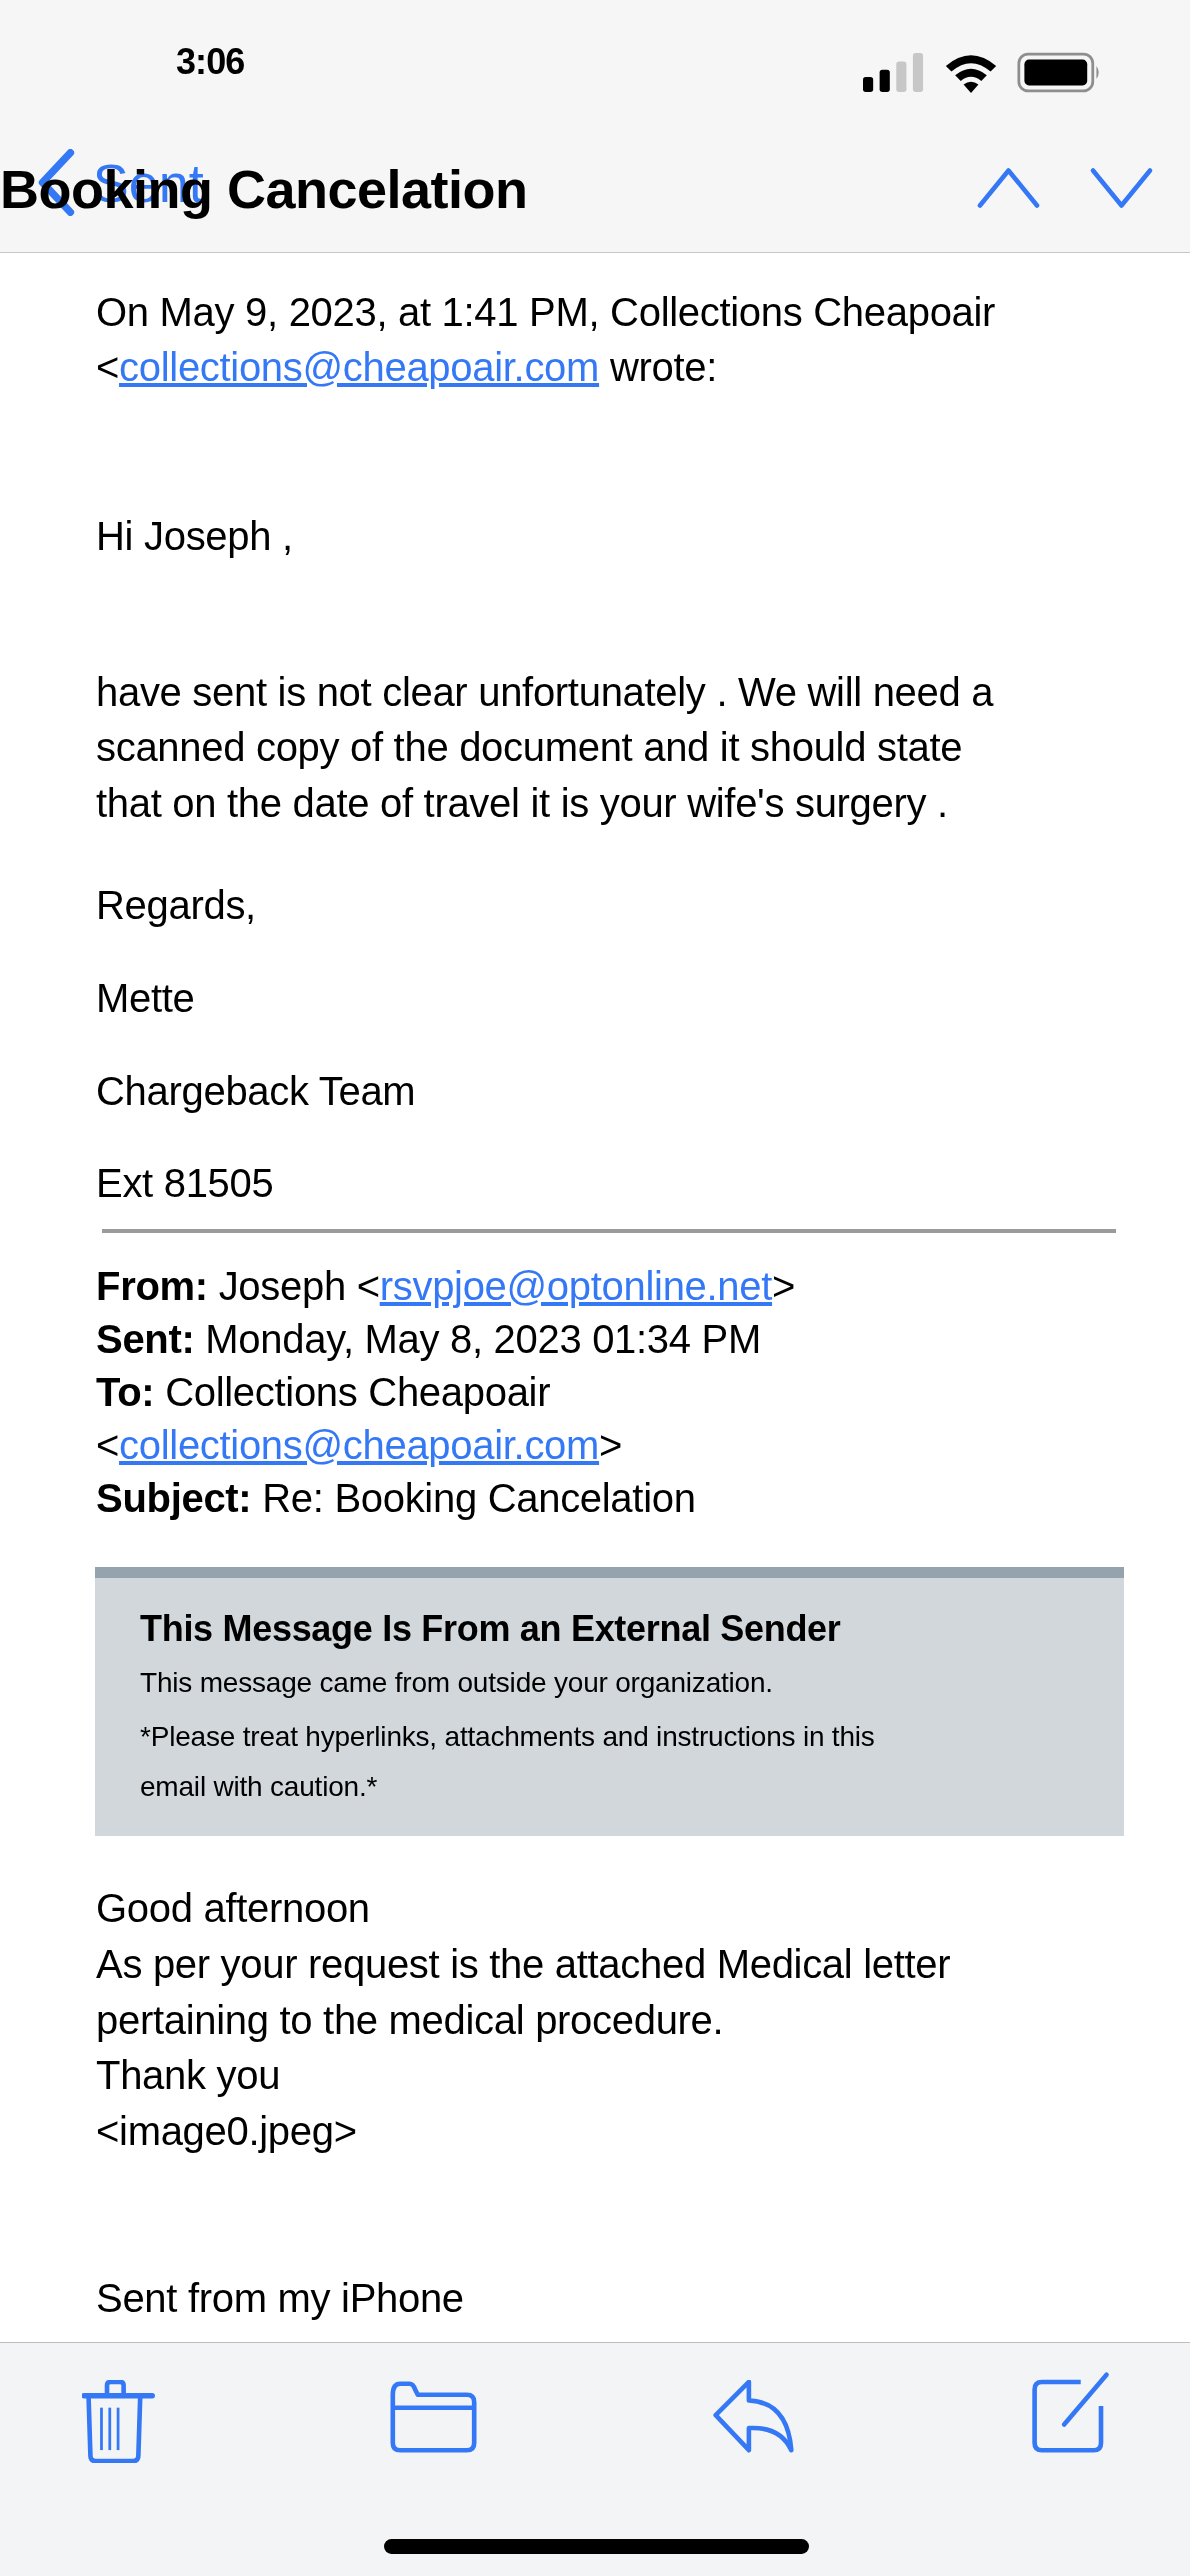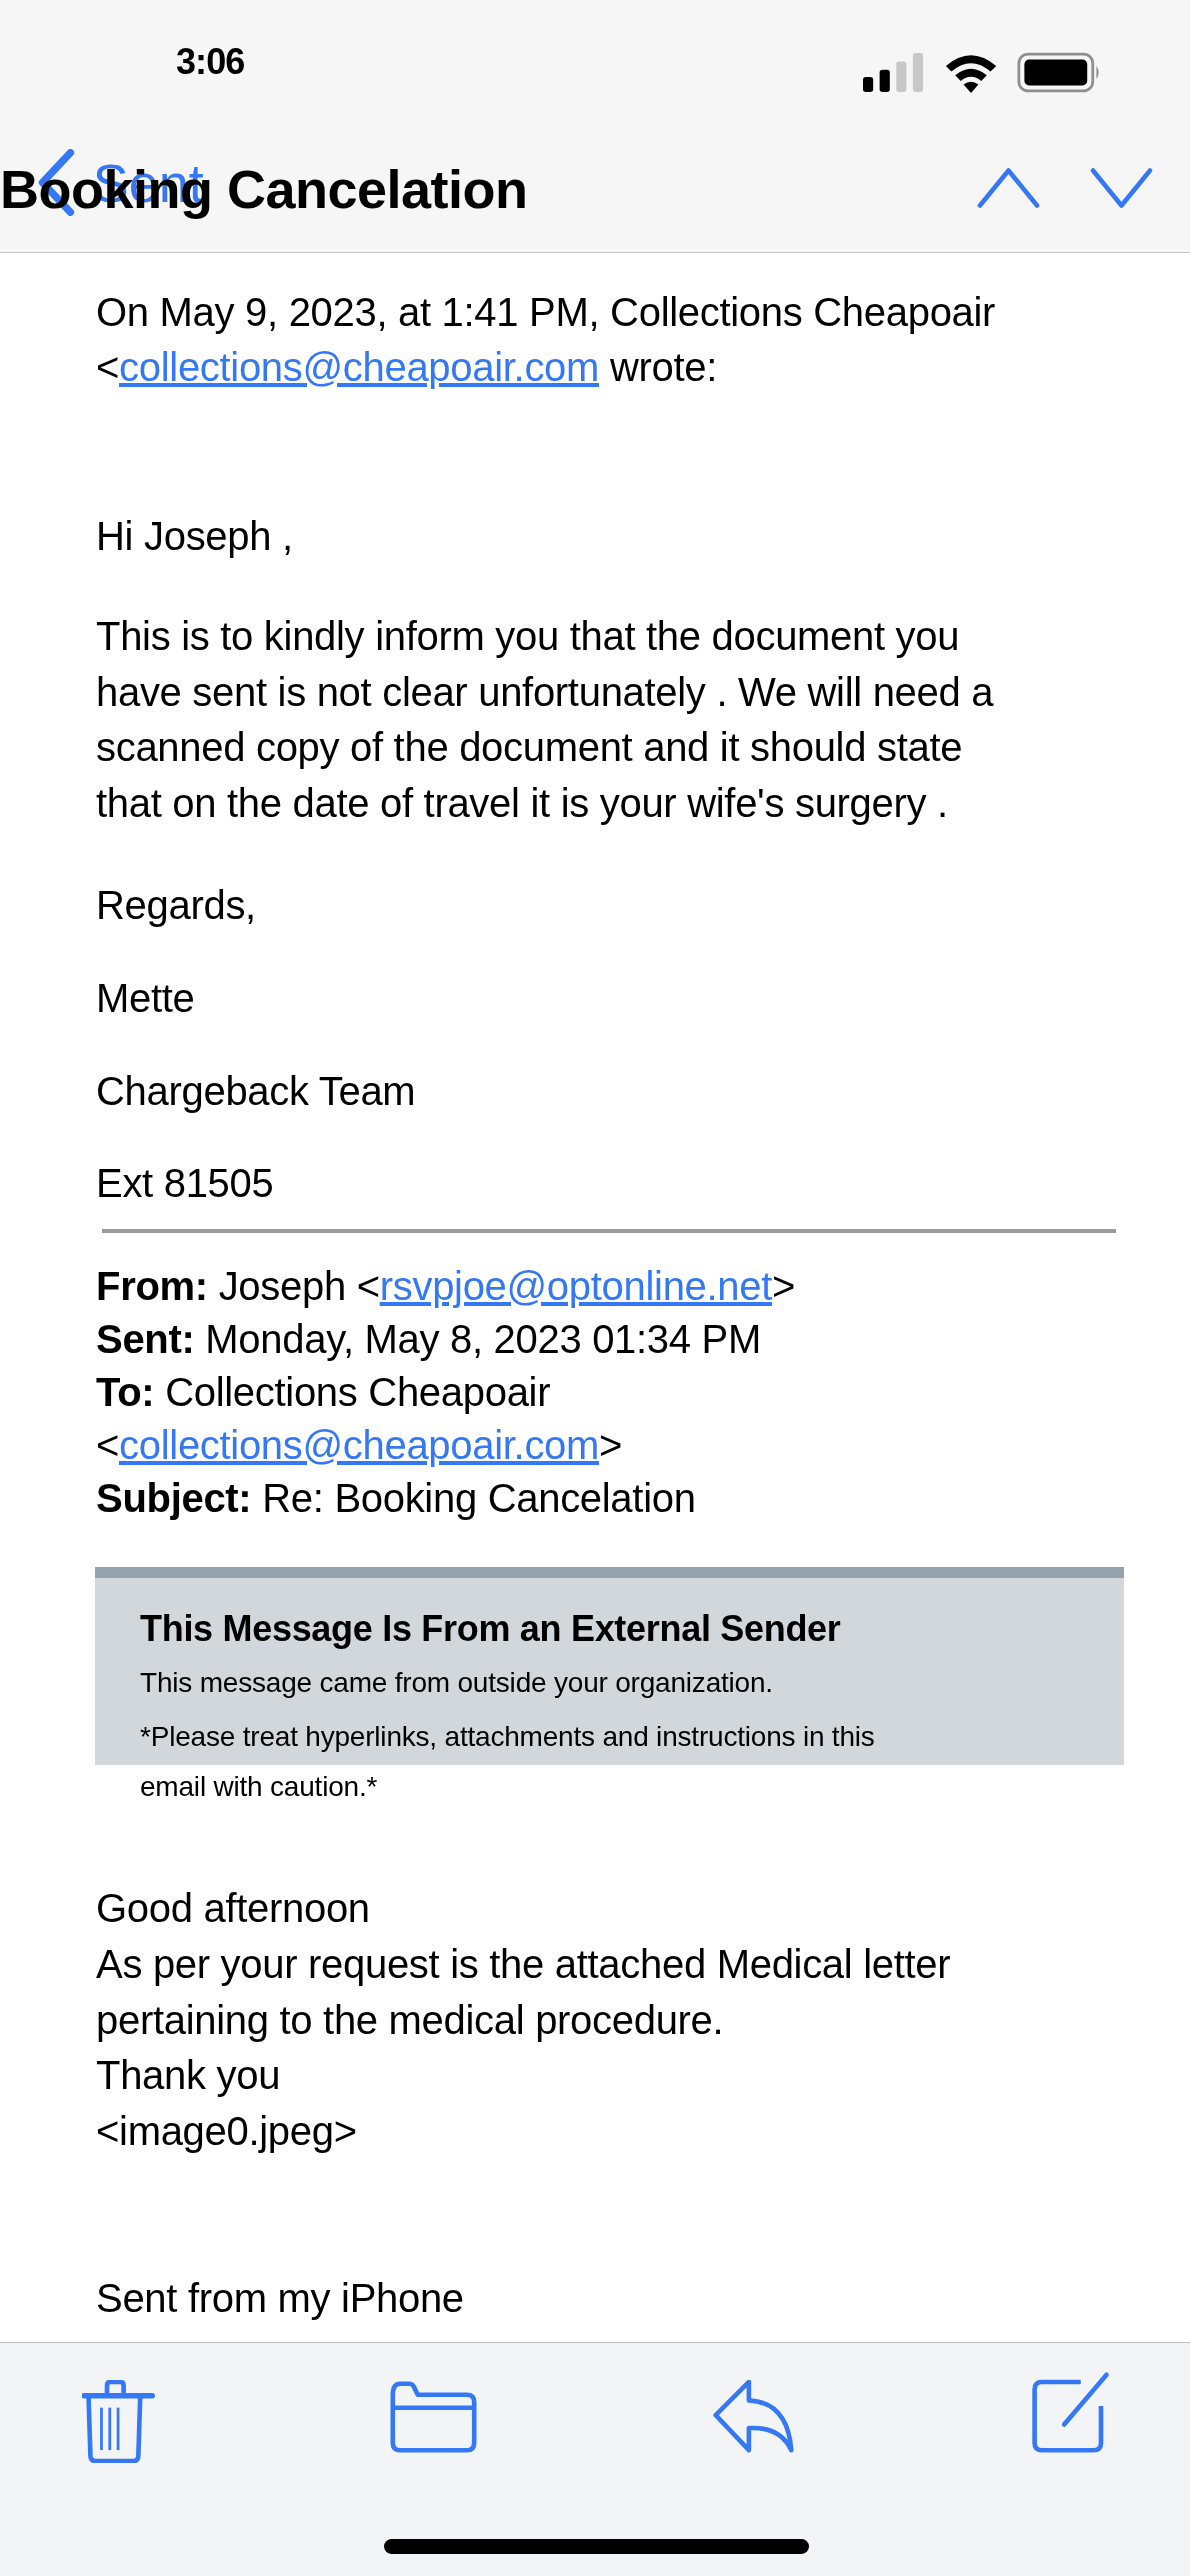--- a/index.html
+++ b/index.html
@@ -19,21 +19,21 @@
 
   .content { position: absolute; left: 0; top: 254px; width: 1191px; height: 2088px; overflow: hidden; background: #fff; }
   .mail-text { position: absolute; left: 96px; font-size: 40px; line-height: 56px; white-space: nowrap; letter-spacing: -0.3px; }
   .link { color: #3478f6; text-decoration: underline; cursor: pointer; }
 
   .divider { position: absolute; left: 102px; width: 1014px; height: 3.7px; background: #9b9b9b; }
 
   .hdr-line { position: absolute; left: 96px; font-size: 40px; line-height: 53px; white-space: nowrap; letter-spacing: -0.3px; }
   .hdr-line b { font-weight: bold; }
 
-  .ext-box { position: absolute; left: 95px; top: 1313px; width: 1029px; height: 198px; background: #d2d7dc; }
+  .ext-box { position: absolute; left: 95px; top: 1313px; width: 1029px; height: 269px; background: #d2d7dc; }
   .ext-bar { position: absolute; left: 0; top: 0; width: 100%; height: 11px; background: #95a3ae; }
   .ext-title { position: absolute; left: 45px; top: 41px; font-size: 36px; font-weight: bold; white-space: nowrap; letter-spacing: -0.3px; }
   .ext-line { position: absolute; left: 45px; font-size: 28px; white-space: nowrap; line-height: 50px; letter-spacing: -0.2px; }
 
   .toolbar { position: absolute; left: 0; top: 2342px; width: 1191px; height: 234px; background: #f3f4f6; border-top: 1.9px solid #bdbdbd; }
   .tool { position: absolute; top: 37px; cursor: pointer; }
   .home-indicator { position: absolute; left: 384px; top: 2539px; width: 425px; height: 15px; border-radius: 7.4px; background: #000; }
 </style>
 </head>
 <body>
@@ -77,21 +77,20 @@
     </svg>
   </div>
 </div>
 
 <div class="content">
   <div class="mail-text" style="top:30px;">On May 9, 2023, at 1:41 PM, Collections Cheapoair</div>
   <div class="mail-text" style="top:85px;">&lt;<span class="link">collections@cheapoair.com</span><span> wrote:</span></div>
 
   <div class="mail-text" style="top:254px;">Hi Joseph ,</div>
 
-  <div class="mail-text" style="top:354px;">This is to kindly inform you that the document you</div>
   <div class="mail-text" style="top:410px;">have sent is not clear unfortunately . We will need a</div>
   <div class="mail-text" style="top:465px;">scanned copy of the document and it should state</div>
   <div class="mail-text" style="top:521px;">that on the date of travel it is your wife's surgery .</div>
 
   <div class="mail-text" style="top:623px;">Regards,</div>
   <div class="mail-text" style="top:716px;">Mette</div>
   <div class="mail-text" style="top:809px;">Chargeback Team</div>
   <div class="mail-text" style="top:901px;">Ext 81505</div>
 
   <div class="divider" style="top:975px;"></div>

